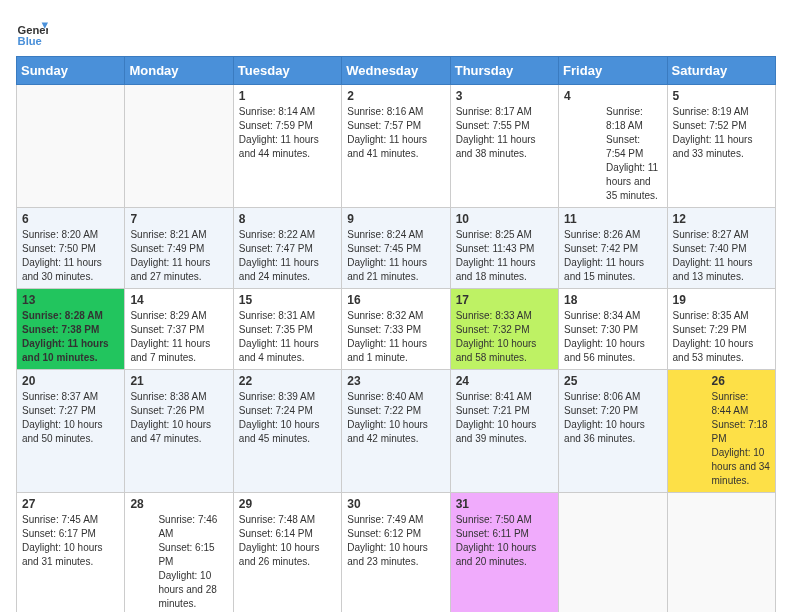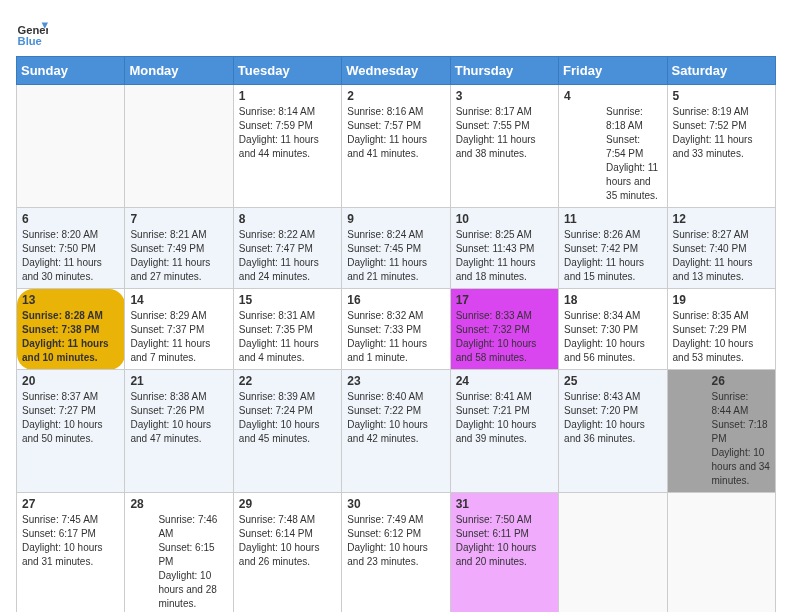--- a/index.html
+++ b/index.html
@@ -184,21 +184,21 @@
 Daylight: 11 hours and 15 minutes.</div>
         </td>
         <td style="background-color: rgb(240, 245, 251);">
           <span class="day-number">12</span>
           <div class="day-info" style="white-space: pre-line;">Sunrise: 8:27 AM
 Sunset: 7:40 PM
 Daylight: 11 hours and 13 minutes.</div>
         </td>
       </tr>
       <tr>
-        <td style="background-color: #eab308; border-radius: 16px;">
+        <td style="background-color: #22c55e;">
           <span class="day-number">13</span>
           <div class="day-info" style="white-space: pre-line; font-weight: bold;">Sunrise: 8:28 AM
 Sunset: 7:38 PM
 Daylight: 11 hours and 10 minutes.</div>
         </td>
         <td style="background-color: rgb(255, 255, 255);">
           <span class="day-number">14</span>
           <div class="day-info" style="white-space: pre-line;">Sunrise: 8:29 AM
 Sunset: 7:37 PM
 Daylight: 11 hours and 7 minutes.</div>
@@ -208,21 +208,21 @@
           <div class="day-info" style="white-space: pre-line;">Sunrise: 8:31 AM
 Sunset: 7:35 PM
 Daylight: 11 hours and 4 minutes.</div>
         </td>
         <td style="background-color: rgb(255, 255, 255);">
           <span class="day-number">16</span>
           <div class="day-info" style="white-space: pre-line;">Sunrise: 8:32 AM
 Sunset: 7:33 PM
 Daylight: 11 hours and 1 minute.</div>
         </td>
-        <td style="background-color: #d946ef;">
+        <td style="background-color: #bef264;">
           <span class="day-number">17</span>
           <div class="day-info" style="white-space: pre-line;">Sunrise: 8:33 AM
 Sunset: 7:32 PM
 Daylight: 10 hours and 58 minutes.</div>
         </td>
         <td style="background-color: rgb(255, 255, 255);">
           <span class="day-number">18</span>
           <div class="day-info" style="white-space: pre-line;">Sunrise: 8:34 AM
 Sunset: 7:30 PM
 Daylight: 10 hours and 56 minutes.</div>
@@ -260,25 +260,25 @@
 Daylight: 10 hours and 42 minutes.</div>
         </td>
         <td style="background-color: rgb(240, 245, 251);">
           <span class="day-number">24</span>
           <div class="day-info" style="white-space: pre-line;">Sunrise: 8:41 AM
 Sunset: 7:21 PM
 Daylight: 10 hours and 39 minutes.</div>
         </td>
         <td style="background-color: rgb(240, 245, 251);">
           <span class="day-number">25</span>
-          <div class="day-info" style="white-space: pre-line;">Sunrise: 8:43 AM
+          <div class="day-info" style="white-space: pre-line;">Sunrise: 8:06 AM
 Sunset: 7:20 PM
 Daylight: 10 hours and 36 minutes.</div>
         </td>
-        <td style="background-color: #a3a3a3; padding-left: 44px;">
+        <td style="background-color: #fde047; padding-left: 44px;">
           <span class="day-number">26</span>
           <div class="day-info" style="white-space: pre-line;">Sunrise: 8:44 AM
 Sunset: 7:18 PM
 Daylight: 10 hours and 34 minutes.</div>
         </td>
       </tr>
       <tr>
         <td style="background-color: rgb(255, 255, 255);">
           <span class="day-number">27</span>
           <div class="day-info" style="white-space: pre-line;">Sunrise: 7:45 AM

